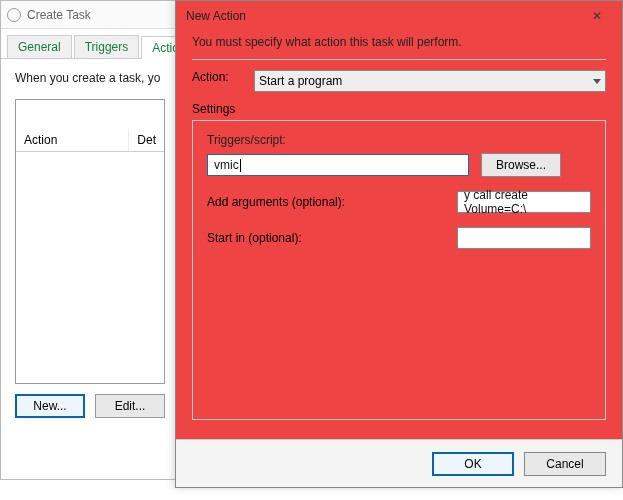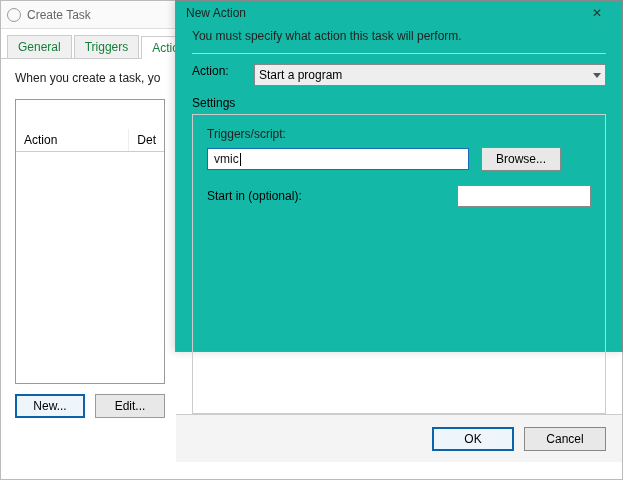--- a/index.html
+++ b/index.html
@@ -16,21 +16,21 @@
   .bg-hint { margin-bottom: 14px; color: #222; }
   .bg-list { border: 1px solid #999; width: 150px; height: 285px; background: #fff; }
   .bg-list-head { display: flex; border-bottom: 1px solid #ccc; }
   .bg-list-head div { padding: 4px 8px; margin-top: 29px; }
   .bg-list-head div:first-child { flex: 1; border-right: 1px solid #eee; }
   .bg-btns { margin-top: 10px; display: flex; gap: 10px; }
   .bg-btn { width: 70px; height: 24px; background: #e8e8e8; border: 1px solid #999; display: flex; align-items: center; justify-content: center; }
   .bg-btn.primary { border: 2px solid #0a64ad; background: #eef6fc; }
 
   
-  .fg-window { position: absolute; left: 175px; top: 0; width: 448px; height: 352px; background: #14b8a6; border: 1px solid #888; box-shadow: -2px 0 8px rgba(0,0,0,0.15); display: flex; flex-direction: column; }
+  .fg-window { position: absolute; left: 175px; top: 0; width: 448px; height: 488px; background: #ef4444; border: 1px solid #888; box-shadow: -2px 0 8px rgba(0,0,0,0.15); display: flex; flex-direction: column; }
   .fg-title { height: 30px; display: flex; align-items: center; justify-content: space-between; padding: 0 10px; }
   .fg-title .t { color: #222; }
   .fg-close { width: 30px; height: 24px; display: flex; align-items: center; justify-content: center; font-size: 14px; color: #333; }
   .fg-body { padding: 4px 16px 0 16px; flex: 1; }
   .fg-instruct { color: #222; margin-bottom: 10px; }
   .hr { border-top: 1px solid #ccc; margin-bottom: 10px; }
 
   .row-action { display: flex; align-items: flex-start; gap: 10px; margin-bottom: 10px; }
   .row-action label { width: 52px; }
   .combo { flex: 1; height: 22px; border: 1px solid #888; background: #eee; display: flex; align-items: center; justify-content: space-between; padding: 0 4px; }
@@ -105,20 +105,26 @@
     <div class="settings-box">
       <div class="lbl">Triggers/script:</div>
       <div class="ps-row">
         <div class="input ps-input">
           <span>vmic</span>
             <span class="cursor"></span>
         </div>
         <div class="btn">Browse...</div>
       </div>
 
+      <div class="arg-row">
+        <span>Add arguments (optional):</span>
+        <div class="input plain arg-input">
+          <span>y call create Volume=C:\</span>
+        </div>
+      </div>
 
       <div class="arg-row">
         <span>Start in (optional):</span>
         <div class="input plain arg-input start-input">
           <span></span>
         </div>
       </div>
     </div>
   </div>
   <div class="fg-foot">

